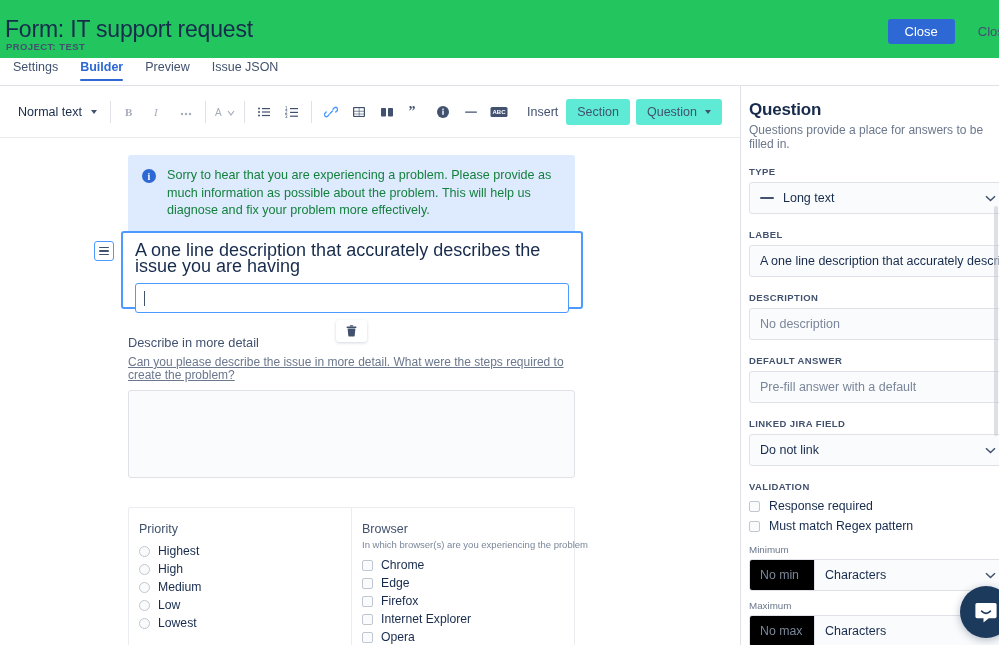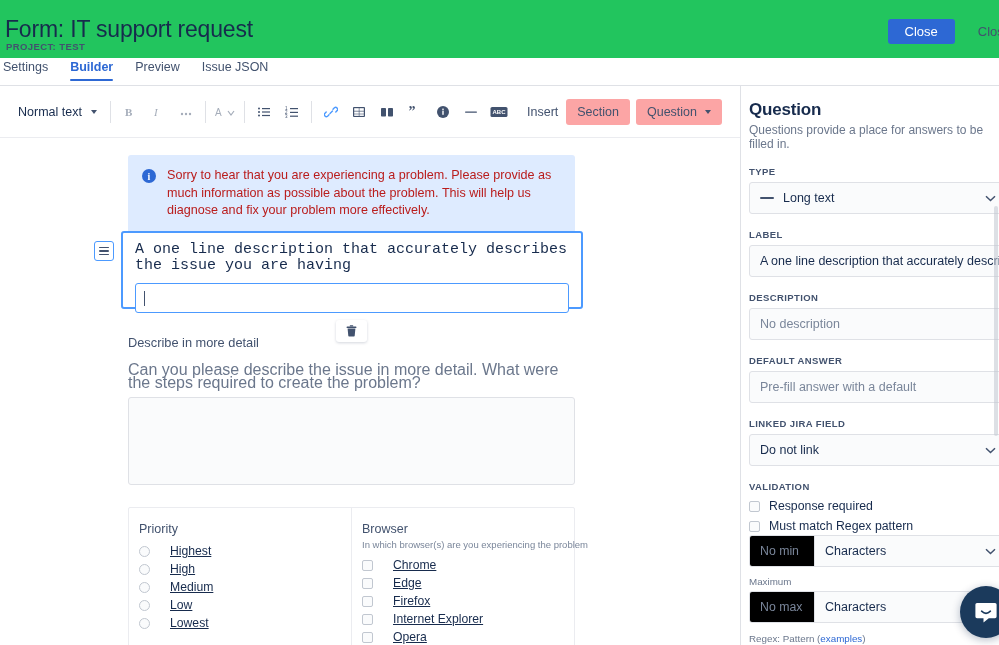--- a/index.html
+++ b/index.html
@@ -39,21 +39,21 @@
   }
   .btn-close {
     background: transparent; color: #42526E; border: none;
     font-size: 13px; font-family: inherit; padding: 6px 10px; cursor: pointer;
     white-space: nowrap;
   }
 
   
   .tabs {
     position: absolute; top: 60px; left: 0; width: 866px; height: 26px;
-    display: flex; align-items: flex-start; gap: 22px; padding-left: 3px;
+    display: flex; align-items: flex-start; gap: 22px; padding-left: 13px;
   }
   .tab {
     font-size: 12.5px; color: #42526E; cursor: pointer;
     padding-bottom: 7px; position: relative; white-space: nowrap;
   }
   .tab.active { color: #2D68D4; font-weight: 700; }
   .tab.active::after {
     content: ""; position: absolute; left: 0; right: 0; bottom: 0;
     height: 2px; background: #2D68D4; border-radius: 1px;
   }
@@ -81,97 +81,97 @@
   .tb-btn.dim { color: #A5ADBA; }
   .tb-btn svg { display: block; }
   .chev { width: 0; height: 0; border-left: 3.5px solid transparent;
           border-right: 3.5px solid transparent; border-top: 4px solid #42526E; }
   .tb-right {
     margin-left: auto; display: flex; align-items: center; gap: 6px;
     padding-right: 10px;
   }
   .tb-insert-label { font-size: 12.5px; color: #42526E; margin-right: 2px; }
   .tb-chip {
-    background: #fca5a5; border: none; border-radius: 3px; font-family: inherit;
+    background: #5eead4; border: none; border-radius: 3px; font-family: inherit;
     font-size: 12.5px; color: #42526E; padding: 6px 11px; cursor: pointer;
     display: flex; align-items: center; gap: 8px;
   }
 
   
   .canvas {
     position: absolute; top: 139px; left: 0; width: 740px; height: 506px;
     background: #fff; overflow: hidden;
   }
   .info-panel {
     position: absolute; left: 128px; top: 16px; width: 447px;
     background: #DEEBFF; border-radius: 3px; padding: 12px 14px 13px 14px;
     display: flex; gap: 11px;
   }
   .info-icon {
     width: 14px; height: 14px; border-radius: 50%; background: #2D68D4;
     color: #fff; font-size: 10px; font-weight: 700; display: flex;
     align-items: center; justify-content: center; flex: 0 0 14px; margin-top: 2px;
     font-family: "Liberation Serif", serif;
   }
-  .info-text { font-size: 12.6px; line-height: 17.5px; color: #b91c1c; }
+  .info-text { font-size: 12.6px; line-height: 17.5px; color: #15803d; }
 
   .drag-handle {
     position: absolute; left: 94px; top: 241px; width: 20px; height: 20px;
     border: 1px solid #4C9AFF; border-radius: 3px; background: #fff;
     display: flex; align-items: center; justify-content: center; cursor: grab;
   }
   .dh-lines { width: 10px; }
   .dh-lines span {
     display: block; height: 1.5px; background: #42526E; margin: 1.8px 0;
     border-radius: 1px;
   }
 
   .q-block-selected {
     position: absolute; left: 121px; top: 92px; width: 462px; height: 78px;
     border: 2px solid #4C9AFF; border-radius: 3px; background: #fff;
     padding: 9px 12px 0 12px;
   }
-  .q-label { font-size: 15px; color: #172B4D; line-height: 16px; font-family: Liberation Mono, monospace; }
+  .q-label { font-size: 18px; color: #172B4D; line-height: 16px; }
   .q-input {
     margin-top: 9px; width: 100%; height: 30px; border: 1.5px solid #4C9AFF;
     border-radius: 3px; background: #fff; display: flex; align-items: center;
     padding-left: 8px;
   }
   .caret {
     width: 1px; height: 15px; background: #42526E; animation: blink 1.05s steps(1) infinite;
   }
   @keyframes blink { 0%,50% {opacity:1;} 51%,100% {opacity:0;} }
 
   .trash-btn {
     position: absolute; left: 336px; top: 181px; width: 31px; height: 22px;
     background: #fff; border-radius: 3px; box-shadow: 0 1px 3px rgba(9,30,66,0.18);
     display: flex; align-items: center; justify-content: center; cursor: pointer;
   }
 
   .q-block-2 { position: absolute; left: 128px; top: 196px; width: 447px; }
   .q2-title { font-size: 12.8px; color: #42526E; line-height: 16px; }
-  .q2-desc { font-size: 16px; color: #6B778C; margin-top: 12px; line-height: 13px; }
+  .q2-desc { font-size: 12px; color: #6B778C; margin-top: 5px; line-height: 13px; text-decoration: underline; }
   .q2-textarea {
     margin-top: 8px; width: 447px; height: 88px; border: 1px solid #DFE1E6;
     border-radius: 3px; background: #FAFBFC;
   }
 
   .cols {
     position: absolute; left: 128px; top: 368px; width: 447px; height: 140px;
     display: flex; border: 1px solid #EBECF0; border-radius: 2px; background:#fff;
   }
   .col {
     flex: 1; padding: 14px 0 0 10px; min-width: 0;
   }
   .col + .col { border-left: 1px solid #EBECF0; }
   .col-title { font-size: 12.5px; color: #42526E; margin-bottom: 6px; }
   .col-desc { font-size: 9.5px; color: #7A869A; margin-top: -3px; margin-bottom: 6px;
               white-space: nowrap; }
   .opt {
-    display: flex; align-items: center; gap: 20px; height: 18px; margin-bottom: 0px; text-decoration: underline;
+    display: flex; align-items: center; gap: 8px; height: 18px; margin-bottom: 0px;
   }
   .radio {
     width: 11px; height: 11px; border: 1px solid #C1C7D0; border-radius: 50%;
     background: #FAFBFC; flex: 0 0 11px;
   }
   .checkbox {
     width: 11px; height: 11px; border: 1px solid #C1C7D0; border-radius: 2px;
     background: #FAFBFC; flex: 0 0 11px;
   }
   .opt-label { font-size: 12.2px; color: #172B4D; white-space: nowrap; }
@@ -495,20 +495,21 @@
     <div class="fld-label">VALIDATION</div>
     <div class="val-row">
       <span class="checkbox"></span>
       <span class="val-label">Response required</span>
     </div>
     <div class="val-row">
       <span class="checkbox"></span>
       <span class="val-label">Must match Regex pattern</span>
     </div>
 
+    <div class="sub-label">Minimum</div>
     <div class="dual">
       <span class="dual-input">No min</span>
       <span class="dual-select">
         <span>Characters</span>
         <span class="sb-chev">
           <svg width="11" height="7" viewBox="0 0 11 7" fill="none" stroke="#42526E" stroke-width="1.5">
               <path d="M1 1.3 L5.5 5.5 L10 1.3"></path>
             </svg>
         </span>
       </span>

